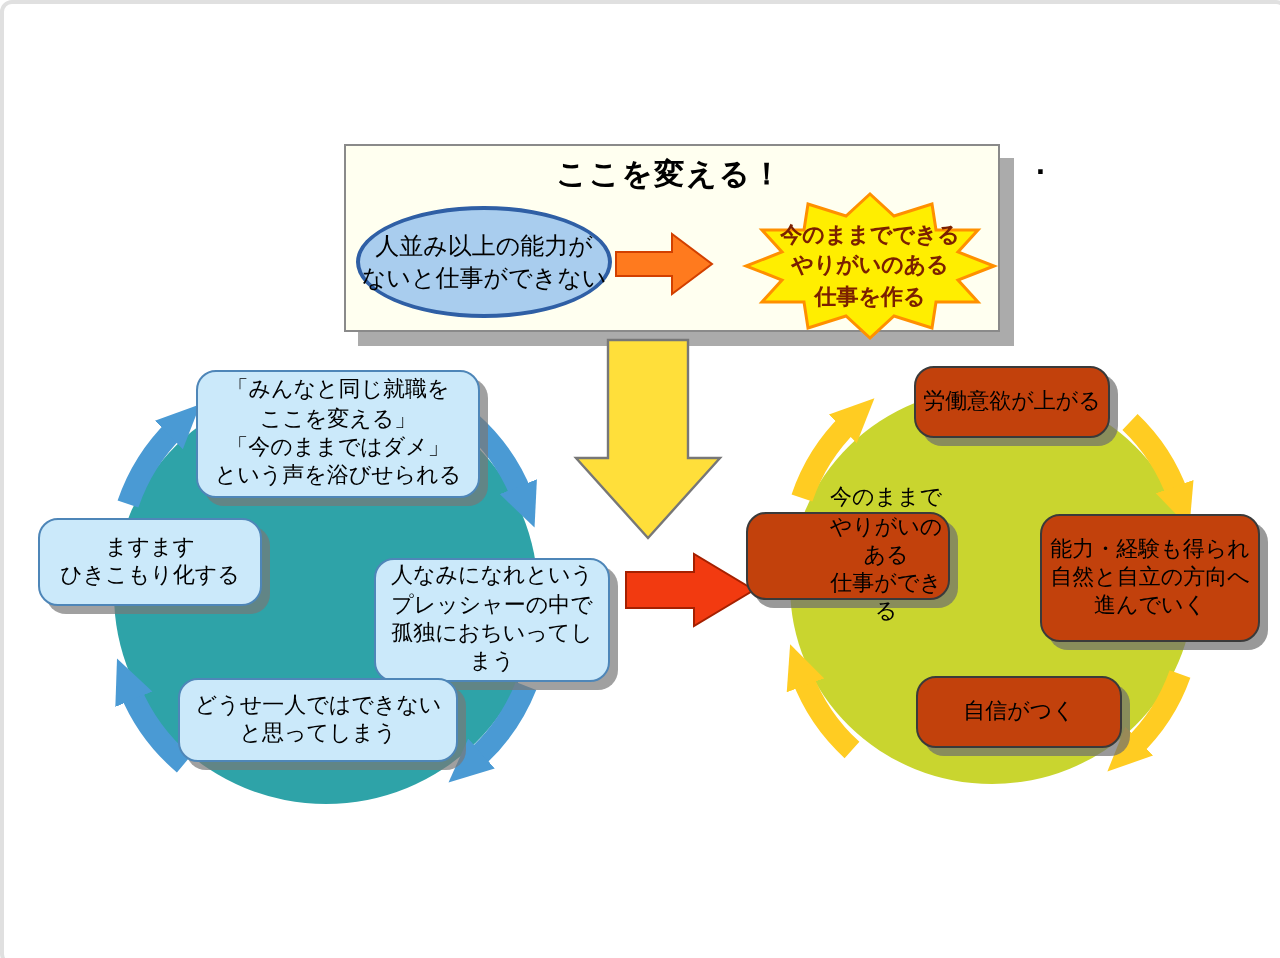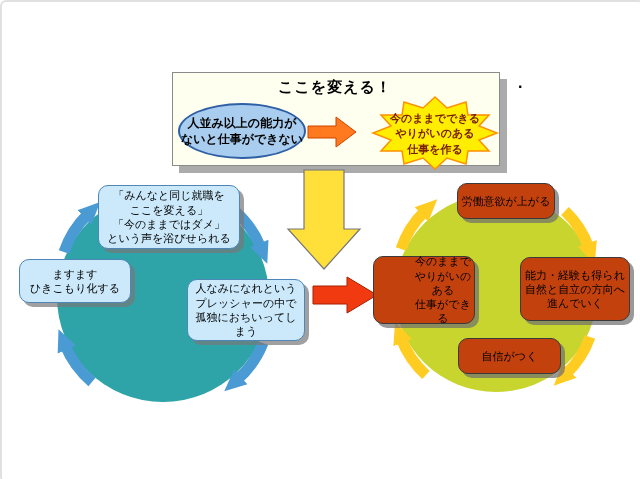--- a/index.html
+++ b/index.html
@@ -14,21 +14,21 @@
     background:#FFFFF0;border:1px solid #8a8a8a;box-shadow:7px 7px 0 #ABABAB;z-index:1;
   }
   .title{
     position:absolute;left:170px;top:76px;width:326px;text-align:center;
     font-size:15px;font-weight:bold;z-index:3;letter-spacing:1px;
   }
   .ellipse{
     position:absolute;left:176px;top:101px;width:128px;height:56px;
     background:#A9CDEE;border:2px solid #2F5FA5;border-radius:50%;
     display:flex;align-items:center;justify-content:center;text-align:center;
-    font-size:12px;font-weight:bold;line-height:1.35;z-index:3;white-space:pre-line;box-sizing:border-box;
+    font-size:12px;font-weight:normal;line-height:1.35;z-index:3;white-space:pre-line;box-sizing:border-box;
   }
   .burst-text{
     position:absolute;left:381px;top:109px;width:104px;text-align:center;
     font-size:11px;font-weight:bold;color:#7B2000;line-height:1.4;z-index:3;white-space:pre-line;
   }
   
   .circle{position:absolute;border-radius:50%;z-index:1;}
   .circle.left{left:55px;top:190px;width:212px;height:210px;background:#2EA3A8;}
   .circle.right{left:393px;top:192px;width:202px;height:198px;background:#C9D52F;}
   
@@ -37,21 +37,21 @@
     text-align:center;font-size:11px;line-height:1.3;border-radius:10px;
     white-space:pre-line;padding:2px;box-sizing:border-box;
   }
   .bbox{background:#CBE9FA;border:1px solid #4E86B8;box-shadow:4px 4px 0 rgba(120,120,120,.7);}
   .obox{background:#c2410c;border:1px solid #3a3a3a;box-shadow:4px 4px 0 rgba(110,110,110,.7);}
   #lb1{left:96px;top:183px;width:142px;height:64px;}
   #lb2{left:17px;top:257px;width:112px;height:44px;}
   #lb3{left:185px;top:257px;width:118px;height:62px;margin-top:20px;}
   #lb4{left:87px;top:337px;width:140px;height:42px;}
   #rb1{left:455px;top:181px;width:98px;height:36px;}
-  #rb2{left:371px;top:254px;width:102px;height:68px;padding-left:40px;}
+  #rb2{left:371px;top:254px;width:102px;height:44px;padding-left:40px;}
   #rb3{left:518px;top:255px;width:110px;height:64px;font-size:11px;}
   #rb4{left:456px;top:336px;width:103px;height:36px;}
   svg.overlay{position:absolute;left:0;top:0;z-index:2;pointer-events:none;}
   .dot{position:absolute;left:516px;top:72px;font-size:16px;font-weight:bold;z-index:3;}
 </style>
 </head>
 <body>
 
 <div class="canvas">
 
@@ -98,20 +98,22 @@
 
   <div class="node bbox" id="lb1">「みんなと同じ就職を
 ここを変える」
 「今のままではダメ」
 という声を浴びせられる</div>
   <div class="node bbox" id="lb2">ますます
 ひきこもり化する</div>
   <div class="node bbox" id="lb3">人なみになれという
 プレッシャーの中で
 孤独におちいってしまう</div>
+  <div class="node bbox" id="lb4">どうせ一人ではできない
+と思ってしまう</div>
 
   <div class="node obox" id="rb1">労働意欲が上がる</div>
   <div class="node obox" id="rb2">今のままで
 やりがいのある
 仕事ができる</div>
   <div class="node obox" id="rb3">能力・経験も得られ
 自然と自立の方向へ
 進んでいく</div>
   <div class="node obox" id="rb4">自信がつく</div>
 

